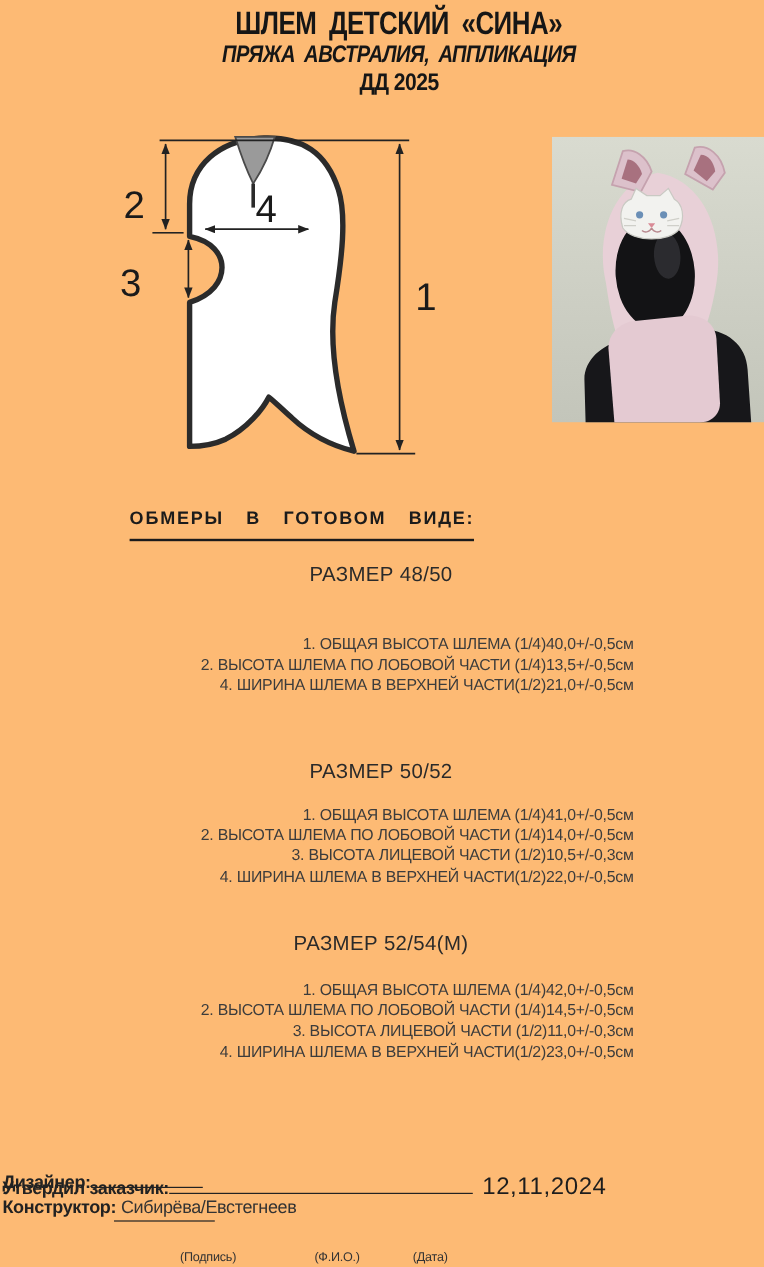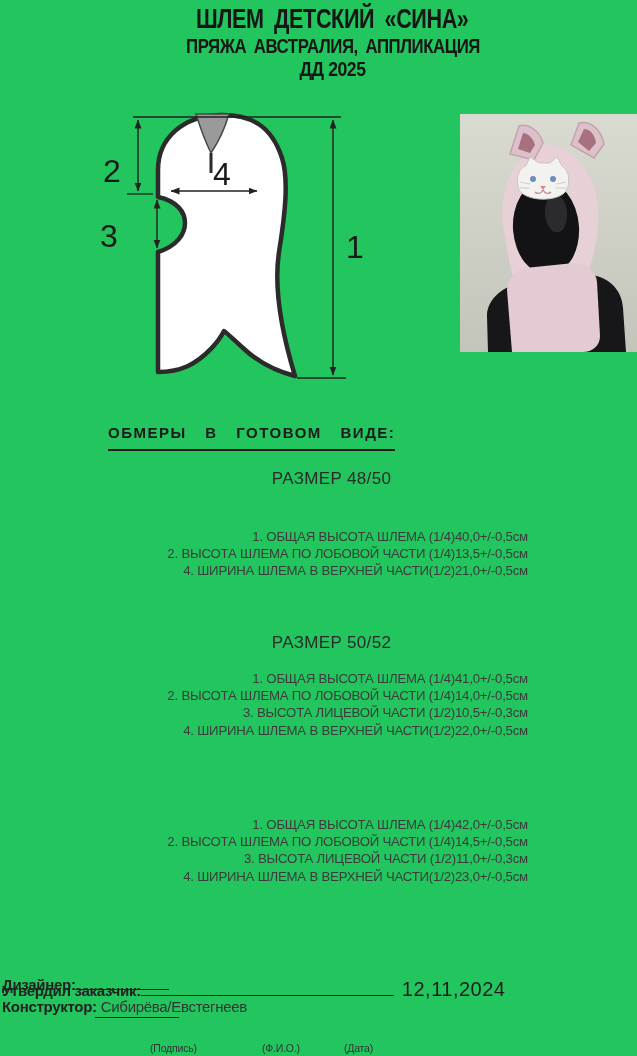--- a/index.html
+++ b/index.html
@@ -1,36 +1,36 @@
 <!DOCTYPE html>
 <html><head>
 <meta charset="utf-8">
 <style>
   html,body{margin:0;padding:0;background:#ffffff;}
-  #page{position:relative;width:637px;height:1056px;background:#22c55e;overflow:hidden;
+  #page{position:relative;width:637px;height:1056px;background:#fdba74;overflow:hidden;
         font-family:"Liberation Sans",sans-serif;color:#111;}
 
   
   .hdr{position:absolute;left:28px;right:0;text-align:center;white-space:nowrap;}
   .hdr-inner{display:inline-block;font-weight:bold;color:#161616;}
   #title{top:4px;}
   #title .hdr-inner{font-size:27px;transform:scaleX(.80);transform-origin:center;word-spacing:6px;letter-spacing:-.5px;}
-  #subtitle{top:35px;}
+  #subtitle{top:35px;font-style:italic;}
   #subtitle .hdr-inner{font-size:20px;transform:scaleX(.84);transform-origin:center;word-spacing:4px;letter-spacing:-.5px;}
   #season{top:58px;}
   #season .hdr-inner{font-size:20px;transform:scaleX(.88);transform-origin:center;letter-spacing:-.5px;}
 
   
   #diagram{position:absolute;left:95px;top:105px;}
   #photo{position:absolute;left:460px;top:114px;}
 
   
   #obmery{position:absolute;left:108px;top:424px;font-size:15px;font-weight:bold;color:#1b1b1b;
           letter-spacing:1.5px;word-spacing:13px;border-bottom:2.5px solid #1b1b1b;padding-bottom:8px;white-space:nowrap;}
-  .size-title{position:absolute;left:124px;width:415px;text-align:center;font-size:17px;color:#2a2a2a;letter-spacing:.3px;}
+  .size-title{position:absolute;left:110px;width:415px;text-align:center;font-size:17px;color:#2a2a2a;letter-spacing:.3px;}
   .rows{position:absolute;left:110px;width:418px;}
   .mrow{display:flex;justify-content:flex-end;align-items:baseline;height:17.2px;font-size:13.2px;color:#3c3c3c;white-space:nowrap;}
   .mrow .lab{letter-spacing:-.2px;}
   .mrow .val{letter-spacing:-.2px;}
   #size1-title{top:469px;} #size1-rows{top:529px;}
   #size2-title{top:633px;} #size2-rows{top:671px;}
   #size3-title{top:777px;} #size3-rows{top:817px;}
 
   
   .foot-row{position:absolute;left:2px;white-space:nowrap;font-size:15px;font-weight:bold;color:#222;letter-spacing:-.3px;}
@@ -168,20 +168,21 @@
     <div class="mrow">
       <span class="lab">3. ВЫСОТА ЛИЦЕВОЙ ЧАСТИ  (1/2)</span>
       <span class="val">10,5+/-0,3см</span>
     </div>
     <div class="mrow">
       <span class="lab">4. ШИРИНА ШЛЕМА В ВЕРХНЕЙ ЧАСТИ(1/2)</span>
       <span class="val">22,0+/-0,5см</span>
     </div>
   </div>
 
+  <div class="size-title" id="size3-title">РАЗМЕР 52/54(М)</div>
   <div class="rows" id="size3-rows">
     <div class="mrow">
       <span class="lab">1. ОБЩАЯ ВЫСОТА ШЛЕМА  (1/4)</span>
       <span class="val">42,0+/-0,5см</span>
     </div>
     <div class="mrow">
       <span class="lab">2. ВЫСОТА ШЛЕМА ПО ЛОБОВОЙ ЧАСТИ  (1/4)</span>
       <span class="val">14,5+/-0,5см</span>
     </div>
     <div class="mrow">

